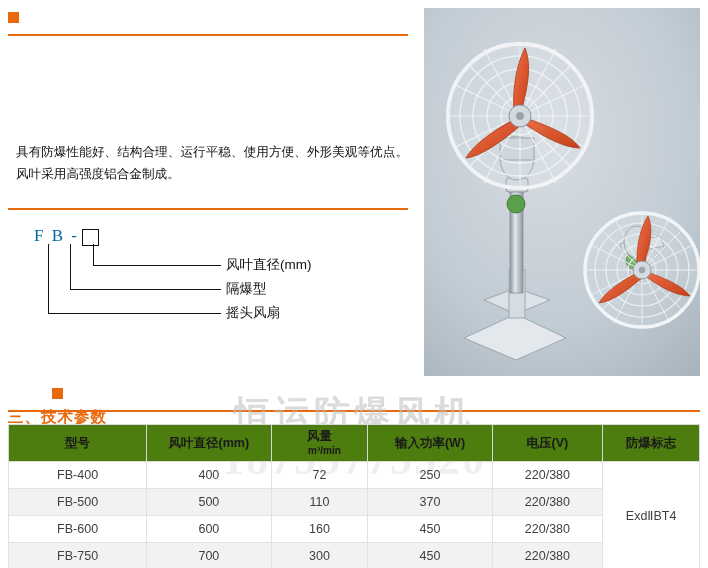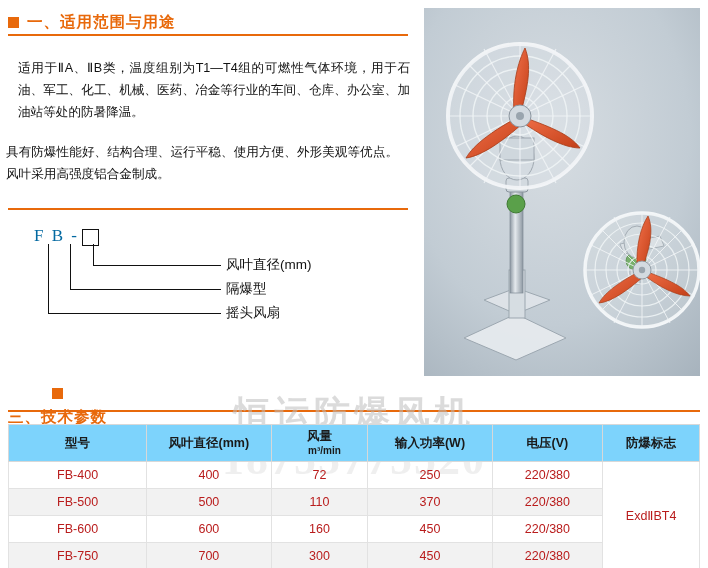--- a/index.html
+++ b/index.html
@@ -127,60 +127,58 @@
     position: absolute;
     left: 8px;
     top: 424px;
     width: 692px;
     border-collapse: collapse;
     font-size: 12px;
     z-index: 8;
     background: transparent;
   }
   .tbl th {
-    background: #7dd3fc;
+    background: #4d7c0f;
     color: #1a1a1a;
     font-weight: bold;
     font-size: 12.5px;
     height: 34px;
     border: 1px solid #d8d8d8;
     text-align: center;
     line-height: 14px;
   }
   .tbl td {
     height: 24px;
     border: 1px solid #e2e2e2;
     text-align: center;
-    color: #b91c1c;
+    color: #404040;
     font-size: 12.5px;
   }
   .tbl tbody tr:nth-child(odd) td { background: rgba(255,255,255,0.55); }
   .tbl tbody tr:nth-child(even) td { background: rgba(237,237,237,0.72); }
   .tbl td.model { text-align: center; }
   .tbl td.mark {
     font-size: 12.5px;
     vertical-align: middle;
     background: transparent !important;
     border-left: 1px solid #e2e2e2;
   }
   .frac { display: inline-block; line-height: 13px; font-size: 10px; padding-left: 10px; }
 </style>
 </head>
 <body>
 
 <div class="page">
 
   <div class="section-head" style="left:8px; top:12px;">
     <span class="sq"></span>
-    <span class="htext">一、适用范围与用途</span>
   </div>
   <div class="head-rule" style="left:8px; top:34px; width:400px;"></div>
 
-  <p class="para" style="left:18px; top:44px; width:392px;">适用于ⅡA、ⅡB类，温度组别为T1—T4组的可燃性气体环境，用于石油、军工、化工、机械、医药、冶金等行业的车间、仓库、办公室、加油站等处的防暑降温。</p>
-  <p class="para" style="left:6px; top:128px; width:392px;">具有防爆性能好、结构合理、运行平稳、使用方便、外形美观等优点。风叶采用高强度铝合金制成。</p>
+  <p class="para" style="left:16px; top:128px; width:392px;">具有防爆性能好、结构合理、运行平稳、使用方便、外形美观等优点。风叶采用高强度铝合金制成。</p>
 
   <div class="head-rule" style="left:8px; top:208px; width:400px;"></div>
 
   <div class="code-row">
     <span>F B -</span><span class="code-box"></span>
   </div>
 
   <div class="leader" style="left:93px; top:244px; width:1px; height:22px;"></div>
   <div class="leader" style="left:70px; top:244px; width:1px; height:46px;"></div>
   <div class="leader" style="left:48px; top:244px; width:1px; height:70px;"></div>

